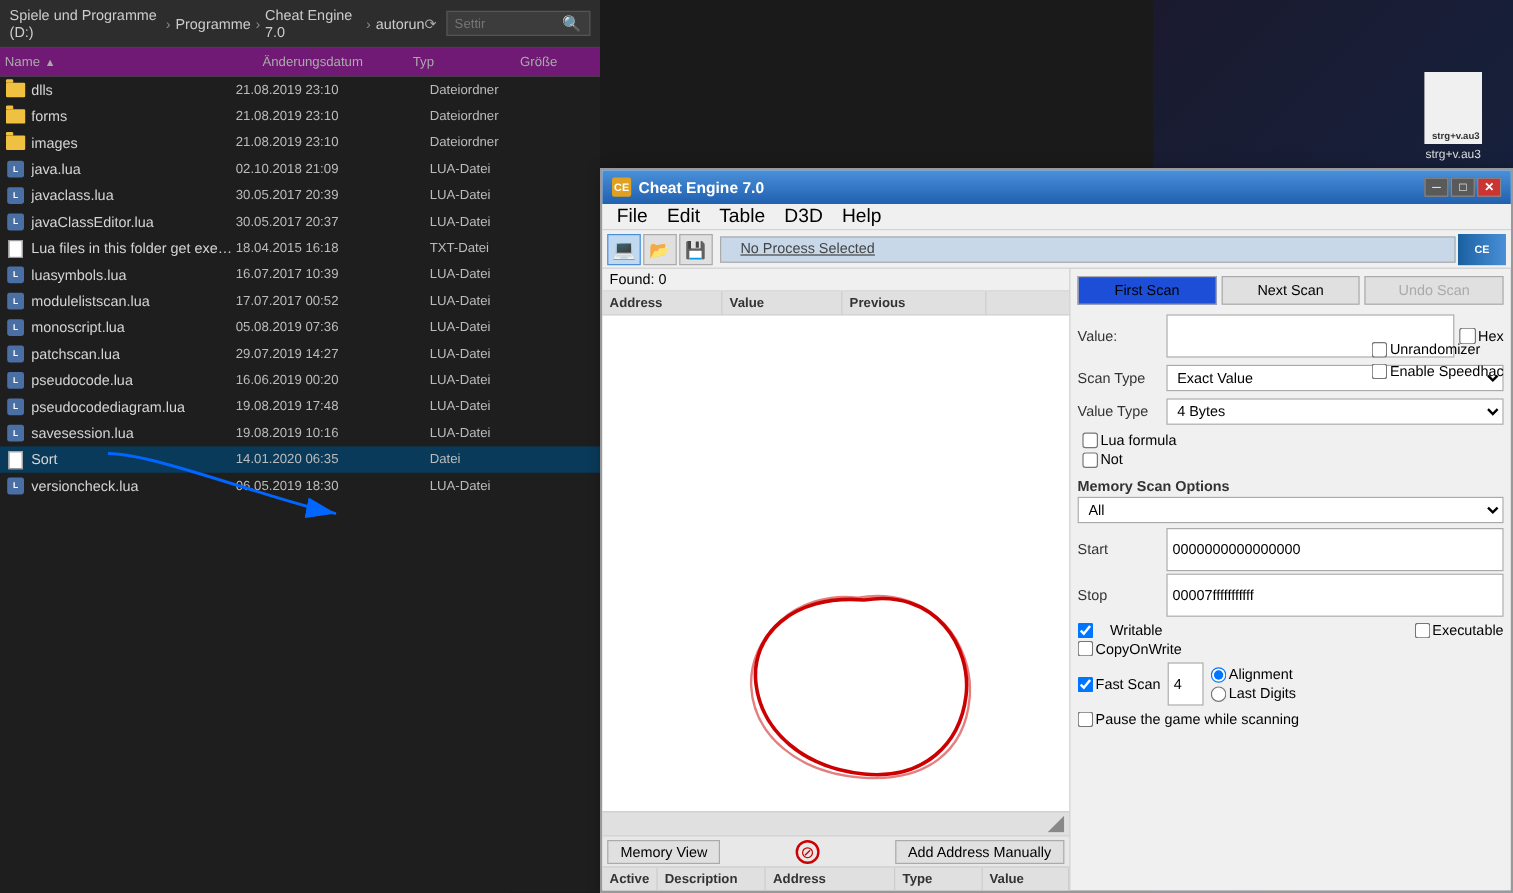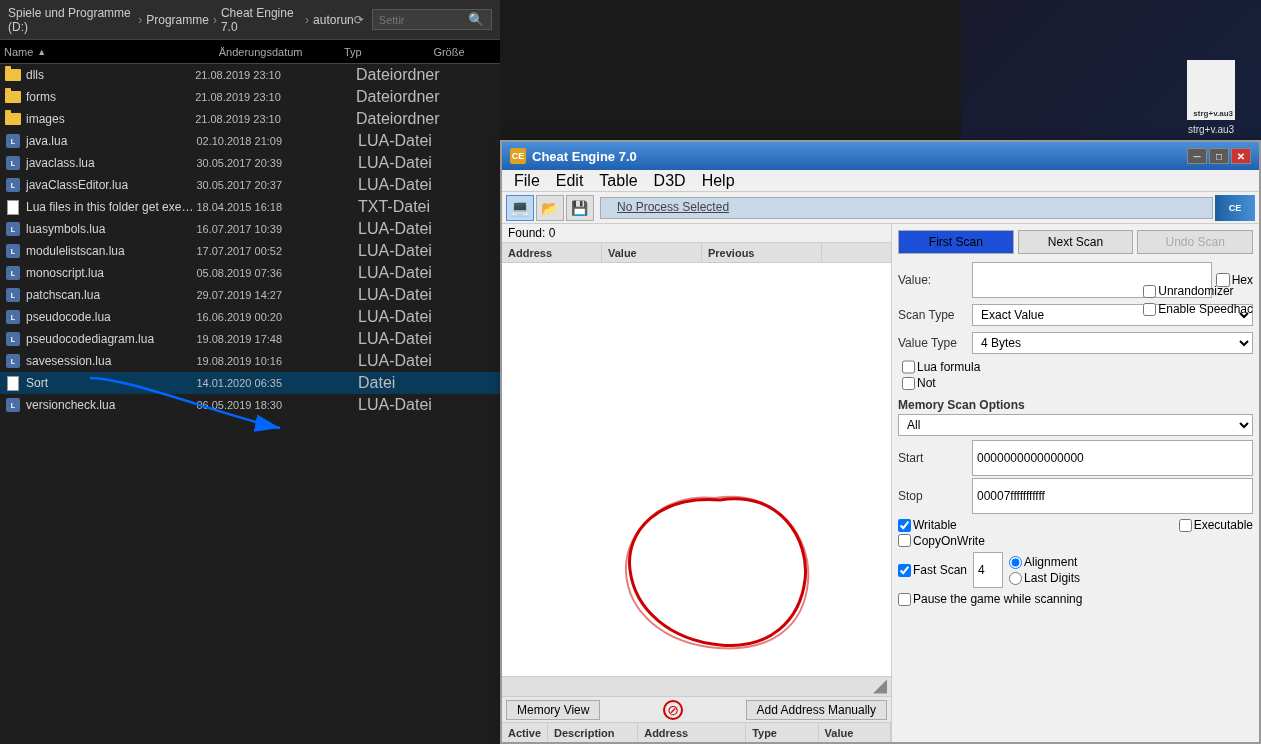--- a/index.html
+++ b/index.html
@@ -4,39 +4,39 @@
   <style>
     * { margin: 0; padding: 0; box-sizing: border-box; }
     body { width: 1261px; height: 744px; overflow: hidden; font-family: 'Segoe UI', Tahoma, sans-serif; font-size: 12px; background: #1a1a1a; position: relative; }
 
     
     .explorer { position: absolute; top: 0; left: 0; width: 500px; height: 744px; background: #1e1e1e; color: #d4d4d4; }
     .explorer-header { background: #2d2d2d; height: 40px; display: flex; align-items: center; padding: 0 8px; font-size: 12px; color: #ccc; border-bottom: 1px solid #444; }
     .explorer-header .breadcrumb-part { color: #ccc; }
     .explorer-header .breadcrumb-sep { color: #888; margin: 0 4px; }
 
-    .col-headers { display: flex; background: #000000; border-bottom: 1px solid #444; height: 24px; align-items: center; font-size: 11px; color: #aaa; padding: 0 4px; }
+    .col-headers { display: flex; background: #701a75; border-bottom: 1px solid #444; height: 24px; align-items: center; font-size: 11px; color: #aaa; padding: 0 4px; }
     .col-name { width: 240px; display: flex; align-items: center; gap: 4px; cursor: pointer; }
     .col-date { width: 140px; }
     .col-type { width: 100px; }
     .col-size { width: 70px; }
     .sort-arrow { font-size: 9px; }
 
     .file-list { overflow-y: auto; }
     .file-row { display: flex; align-items: center; height: 22px; padding: 0 4px; cursor: pointer; color: #d4d4d4; font-size: 12px; }
     .file-row.highlighted { background: #0a3a5a; }
     .file-icon { width: 18px; height: 16px; display: inline-flex; align-items: center; justify-content: center; margin-right: 4px; flex-shrink: 0; }
     .folder-icon { background: #f0c040; width: 16px; height: 12px; border-radius: 1px; position: relative; }
     .folder-icon::before { content: ''; position: absolute; top: -3px; left: 0; width: 6px; height: 3px; background: #f0c040; border-radius: 1px 1px 0 0; }
     .lua-icon { background: #4a6fa5; width: 14px; height: 14px; border-radius: 2px; display: flex; align-items: center; justify-content: center; color: white; font-size: 7px; font-weight: bold; }
     .txt-icon { background: #fff; width: 12px; height: 15px; border: 1px solid #999; }
     .generic-icon { background: #fff; width: 12px; height: 15px; border: 1px solid #999; }
     .file-name { width: 210px; white-space: nowrap; overflow: hidden; text-overflow: ellipsis; }
     .file-date { width: 140px; font-size: 11px; color: #bbb; }
-    .file-type { width: 100px; font-size: 16px; color: #bbb; margin-left: 48px; }
+    .file-type { width: 100px; font-size: 11px; color: #bbb; margin-left: 48px; }
     .file-size { width: 70px; font-size: 11px; color: #bbb; }
 
     
     .blue-arrow { position: absolute; left: 70px; top: 368px; width: 220px; height: 70px; pointer-events: none; }
 
     
     .ce-window { position: absolute; top: 140px; left: 500px; width: 761px; height: 604px; background: #f0f0f0; border: 2px solid #999; box-shadow: 4px 4px 12px rgba(0,0,0,0.5); }
     .ce-titlebar { background: linear-gradient(to bottom, #4a90d9, #2060b0); height: 28px; display: flex; align-items: center; padding: 0 8px; color: white; font-size: 13px; font-weight: bold; }
     .ce-title-icon { width: 16px; height: 16px; background: #e0a020; border-radius: 2px; margin-right: 6px; display: flex; align-items: center; justify-content: center; font-size: 9px; color: white; font-weight: bold; }
     .ce-title-text { flex: 1; }
@@ -419,21 +419,21 @@
           <span class="ce-label">Start</span>
           <input class="ce-input ce-input-full" type="text" value="0000000000000000" style="">
         </div>
         <div class="ce-row">
           <span class="ce-label">Stop</span>
           <input class="ce-input ce-input-full" type="text" value="00007fffffffffff" style="">
         </div>
 
         
         <div style="display:flex;justify-content:space-between;margin-top:4px;">
-          <label style="display:flex;align-items:center;gap:2px;font-size:12px;">
+          <label style="display:flex;align-items:center;gap:14px;font-size:12px;">
             <input type="checkbox" checked="" style="">
             <span>Writable</span>
           </label>
           <label style="display:flex;align-items:center;gap:2px;font-size:12px;">
             <input type="checkbox" style="">
             <span>Executable</span>
           </label>
         </div>
         <div style="display:flex;margin-top:2px;">
           <label style="display:flex;align-items:flex-start;gap:2px;font-size:12px;">

